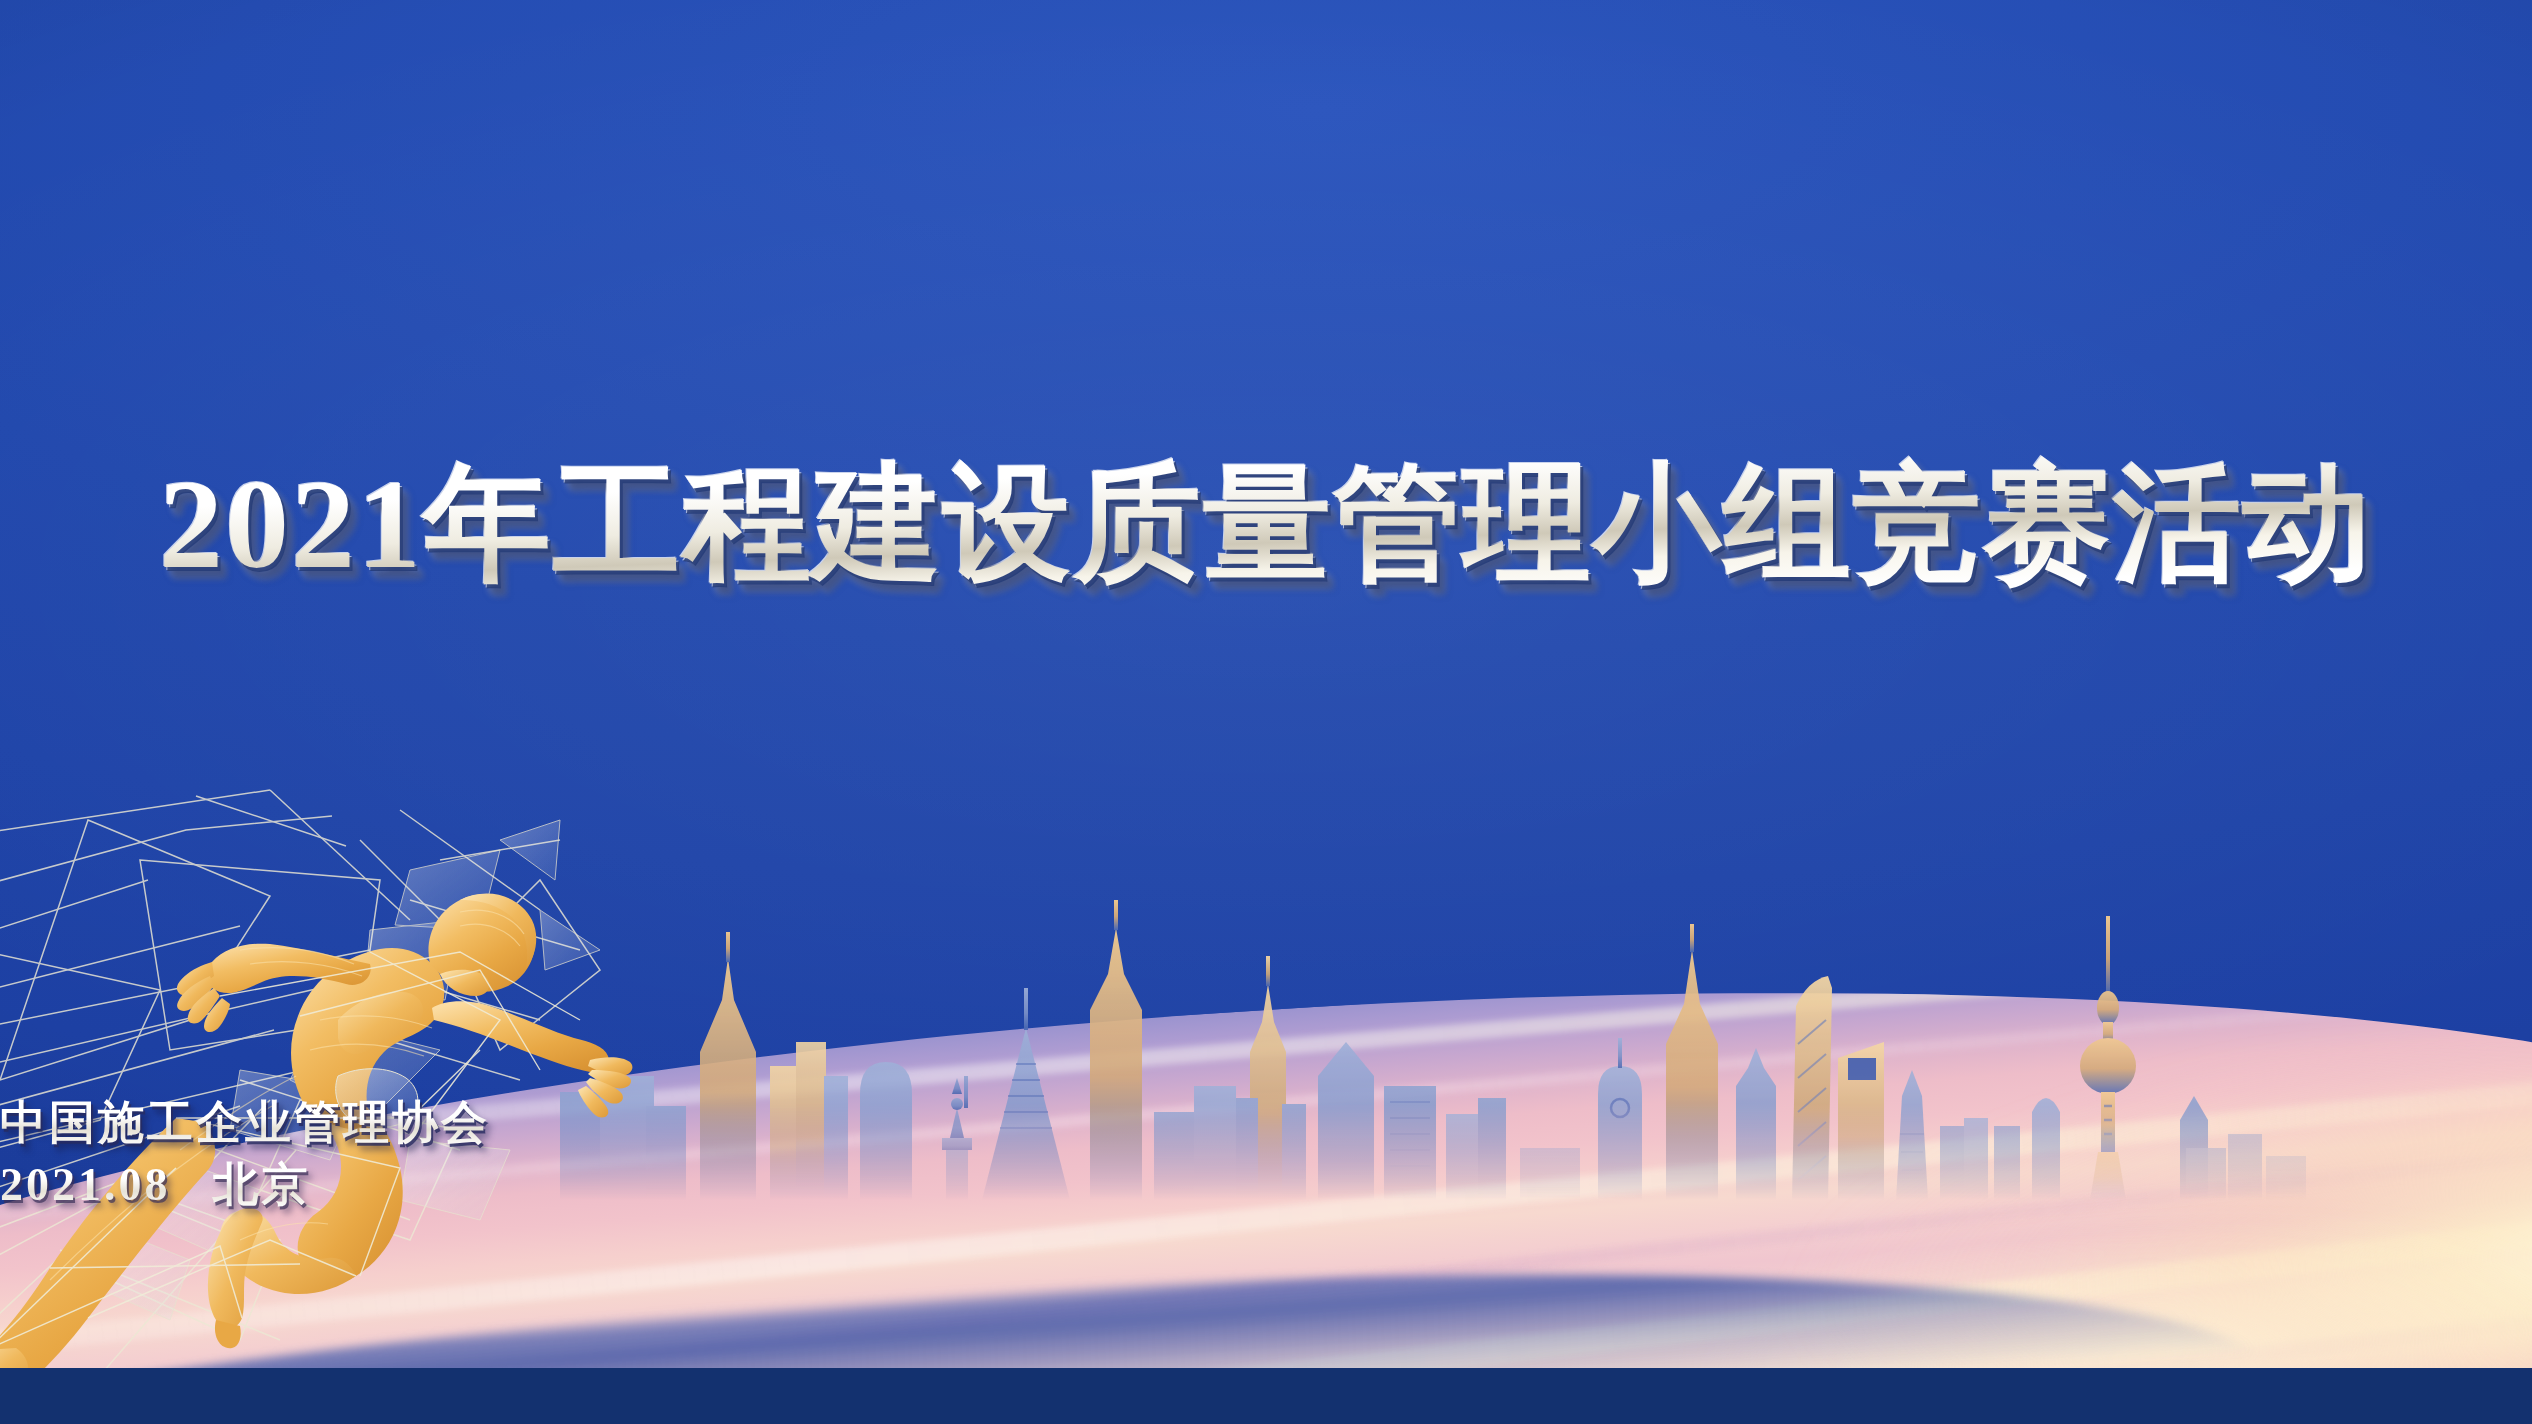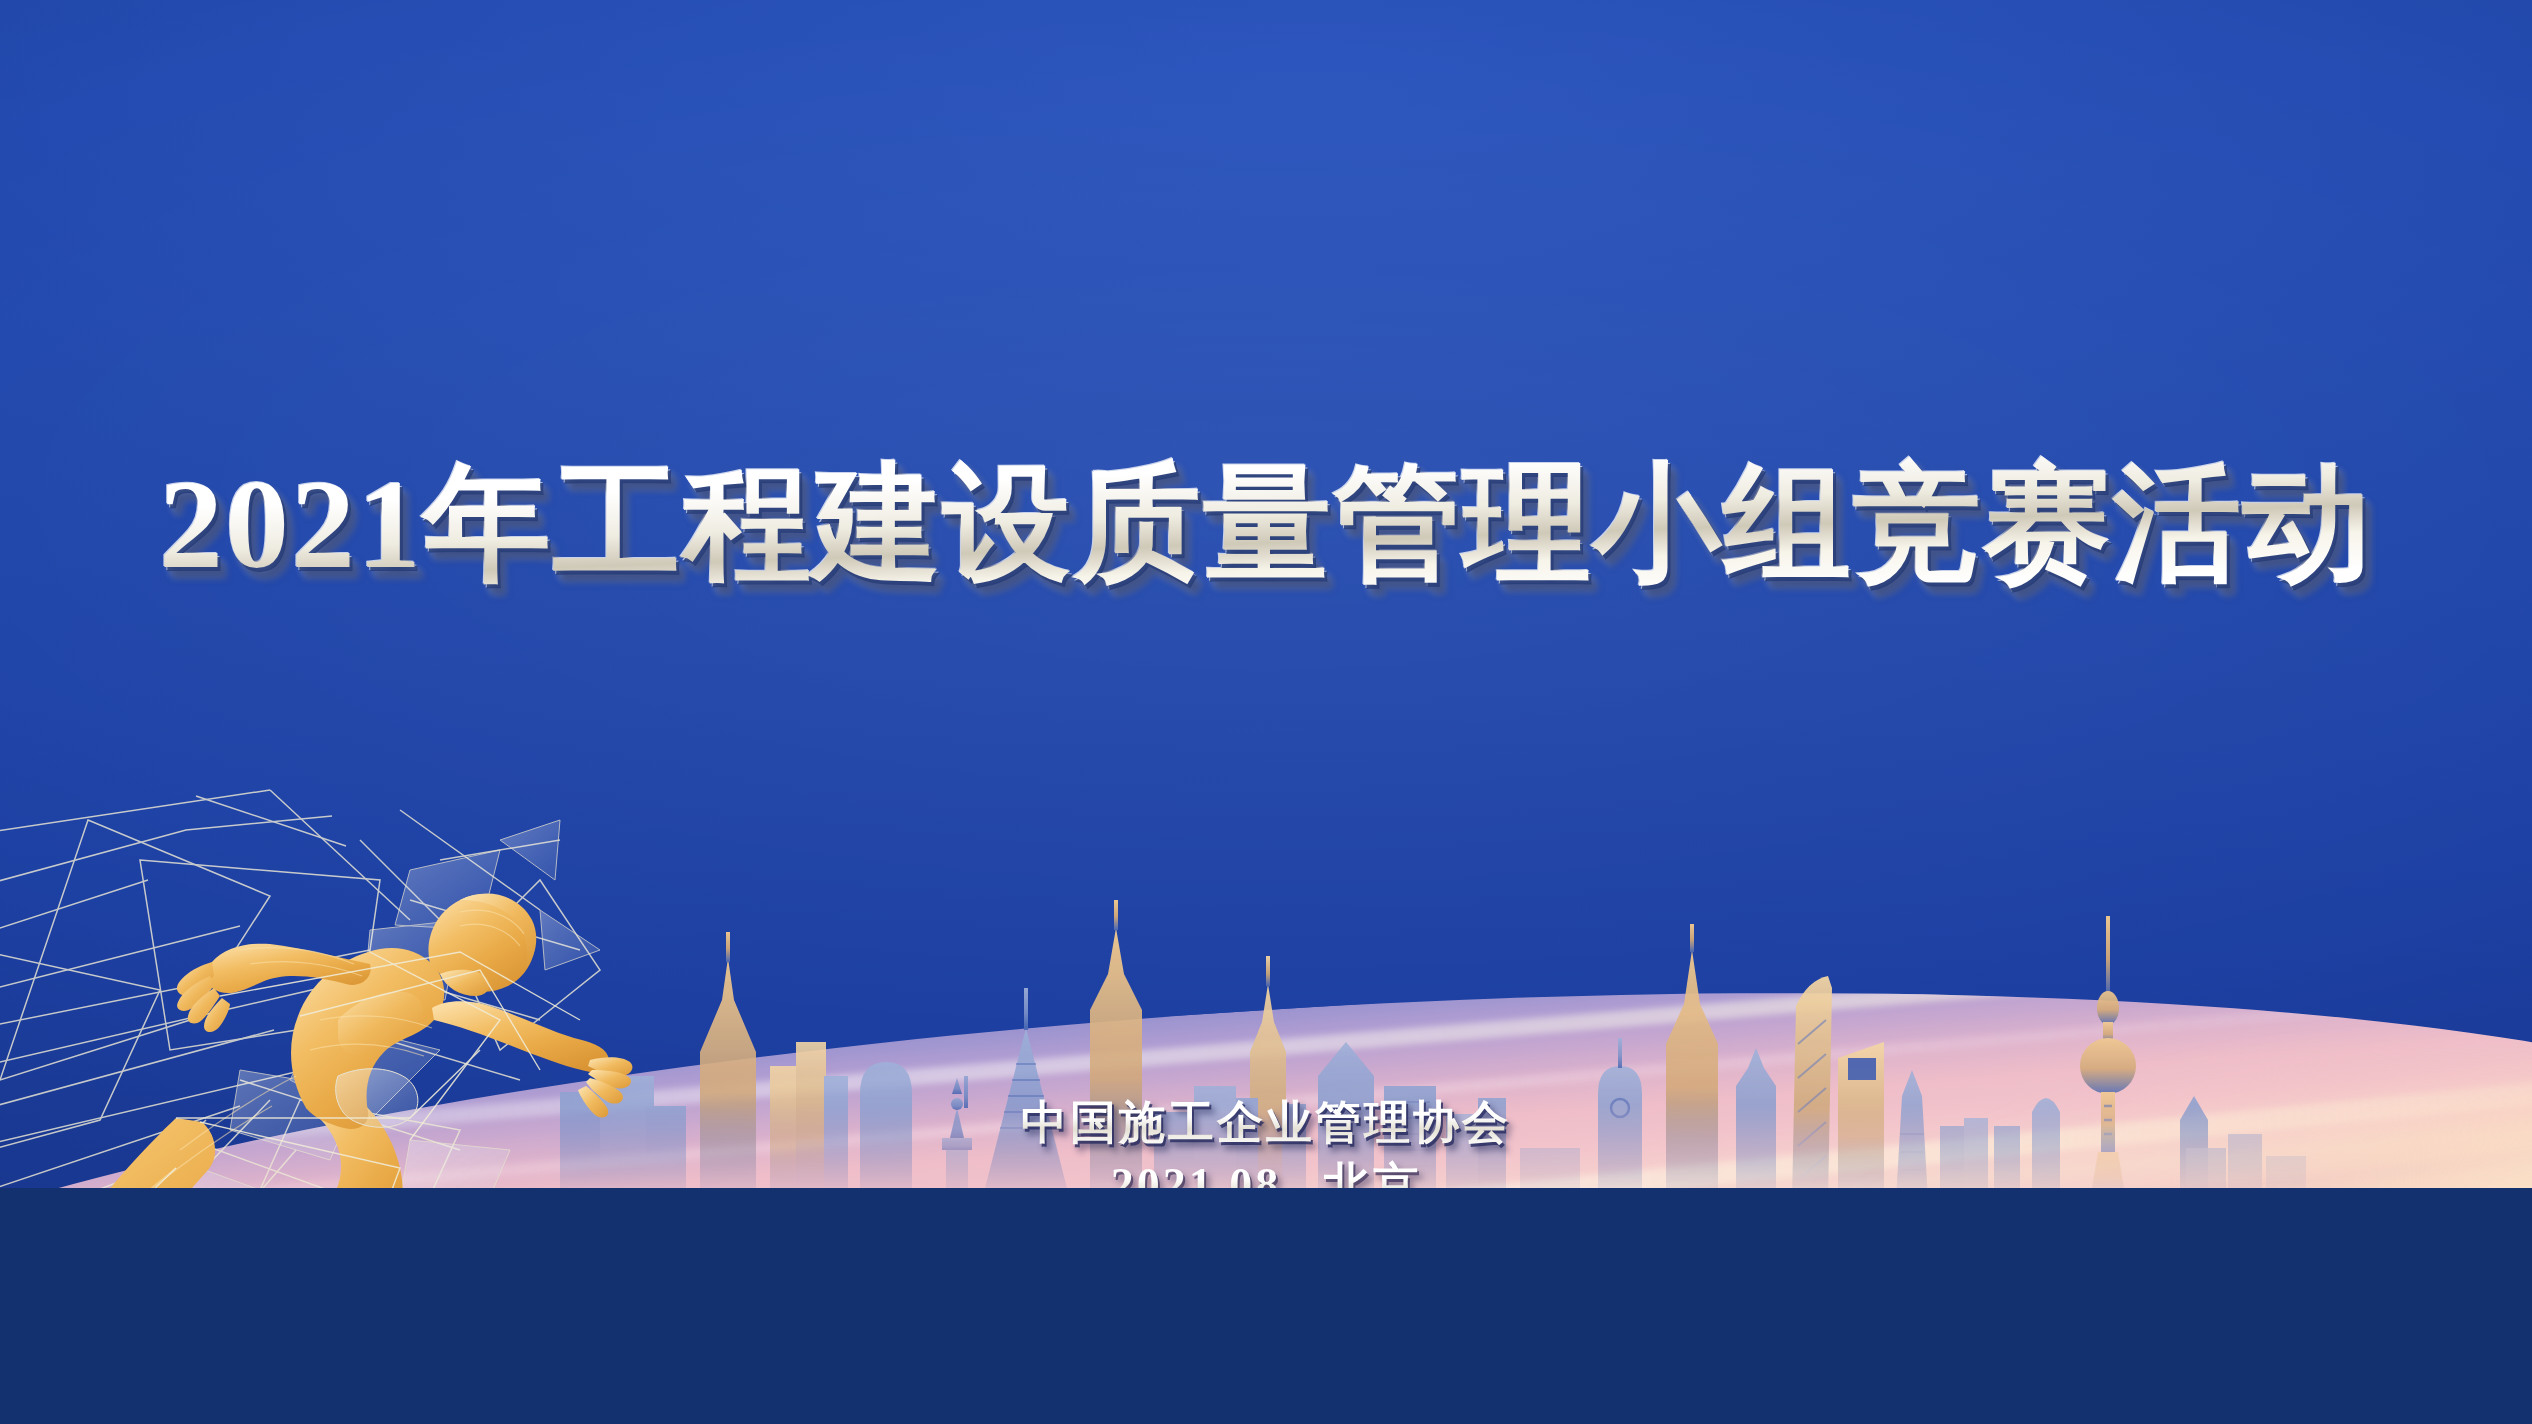--- a/index.html
+++ b/index.html
@@ -1,21 +1,21 @@
 <!DOCTYPE html>
 <html lang="zh"><head>
 <meta charset="utf-8">
 <title>2021年工程建设质量管理小组竞赛活动</title>
 <style>
   html,body{margin:0;padding:0;background:#13316f;}
   *{box-sizing:border-box;}
 
   .slide{
     position:relative;
-    width:2532px;height:1188px;
+    width:2532px;height:1368px;
     overflow:hidden;
     background:#a21caf;
     font-family:"Liberation Serif","DejaVu Serif",serif;
     padding-left:16px;
   }
 
   
   .sky{
     position:absolute;inset:0;
     background:
@@ -139,21 +139,21 @@
       drop-shadow(3px 4px 0px rgba(38,60,120,.85))
       drop-shadow(6px 8px 3px rgba(14,30,78,.55))
       drop-shadow(-1px -1px 0px rgba(255,255,255,.75));
   }
 
   
   .org-block{
     position:absolute;
     left:0;right:0;
     top:1092px;
-    text-align:center;
+    text-align:left;
   }
   .org{
     font-size:46px;
     font-weight:700;
     letter-spacing:3px;
     color:#ffffff;
     background:linear-gradient(180deg,#ffffff 0%,#ffffff 40%,#e4e0d4 60%,#ffffff 88%);
     -webkit-background-clip:text;background-clip:text;-webkit-text-fill-color:transparent;
     filter:
       drop-shadow(2px 3px 0 rgba(40,44,96,.8))

